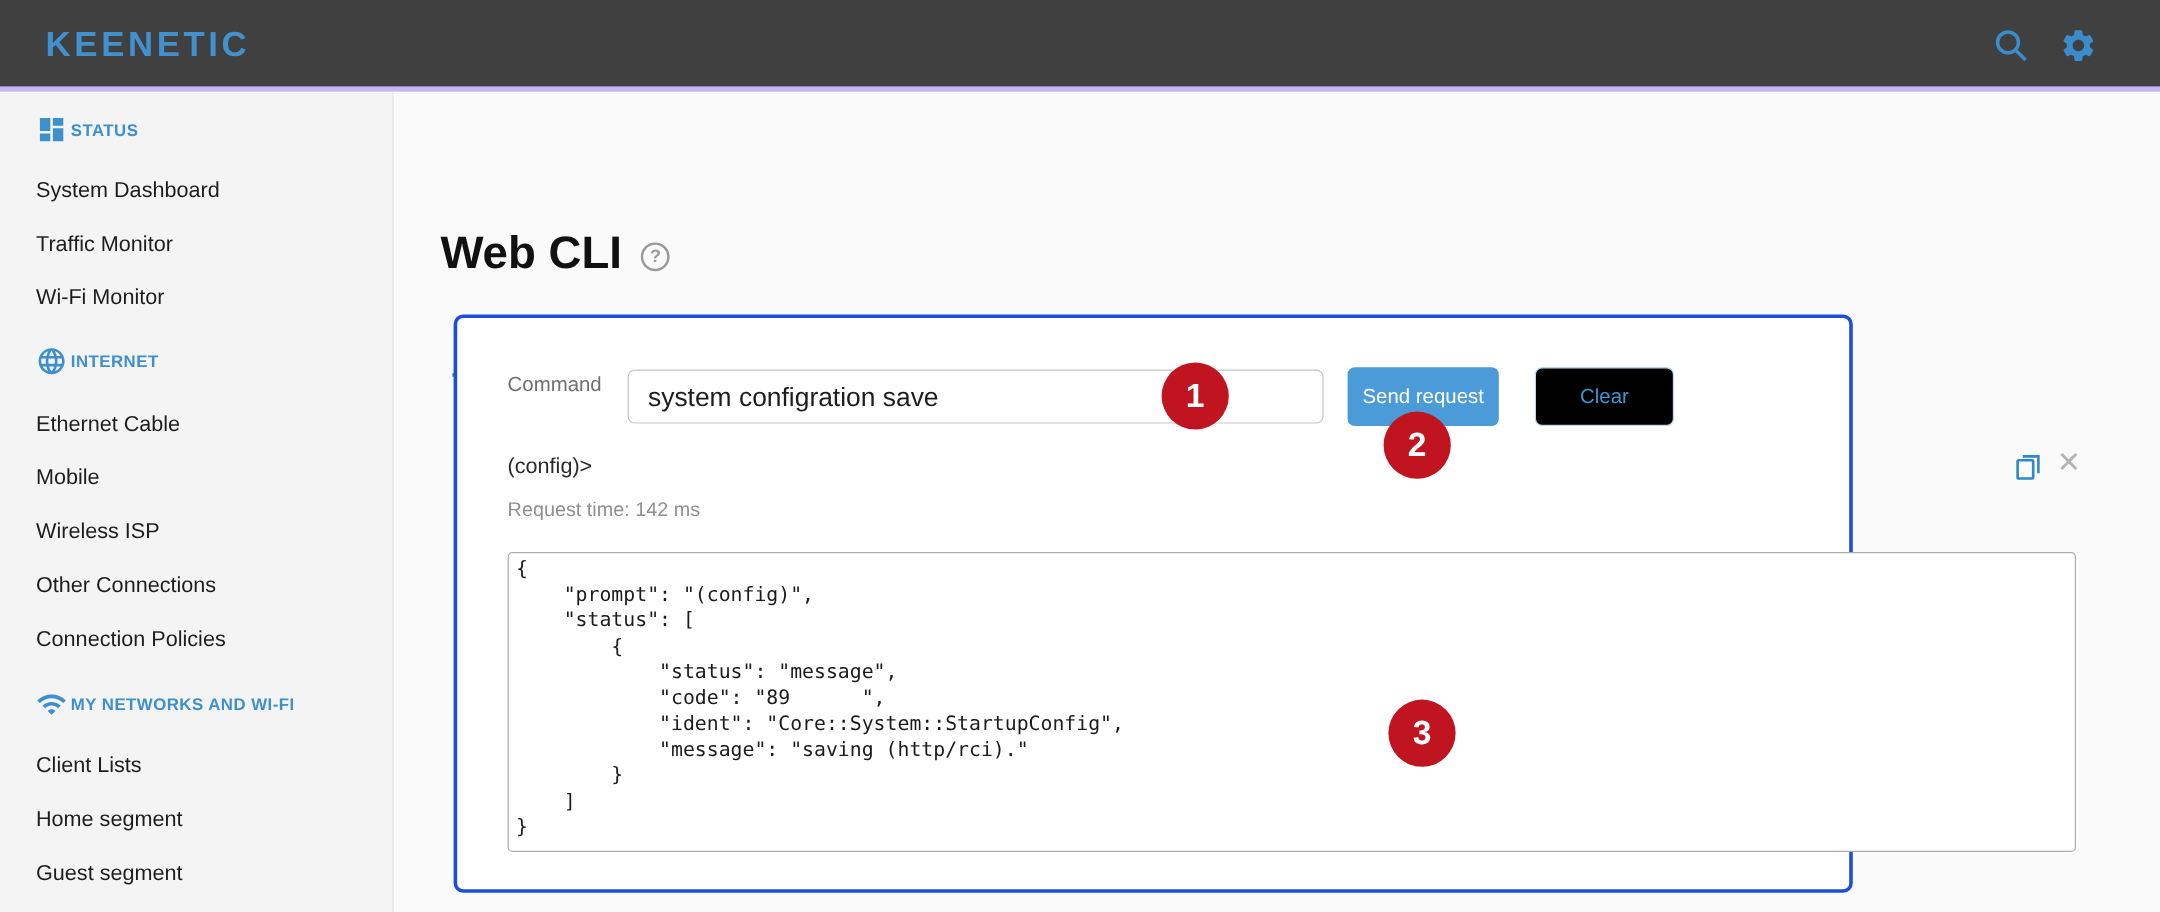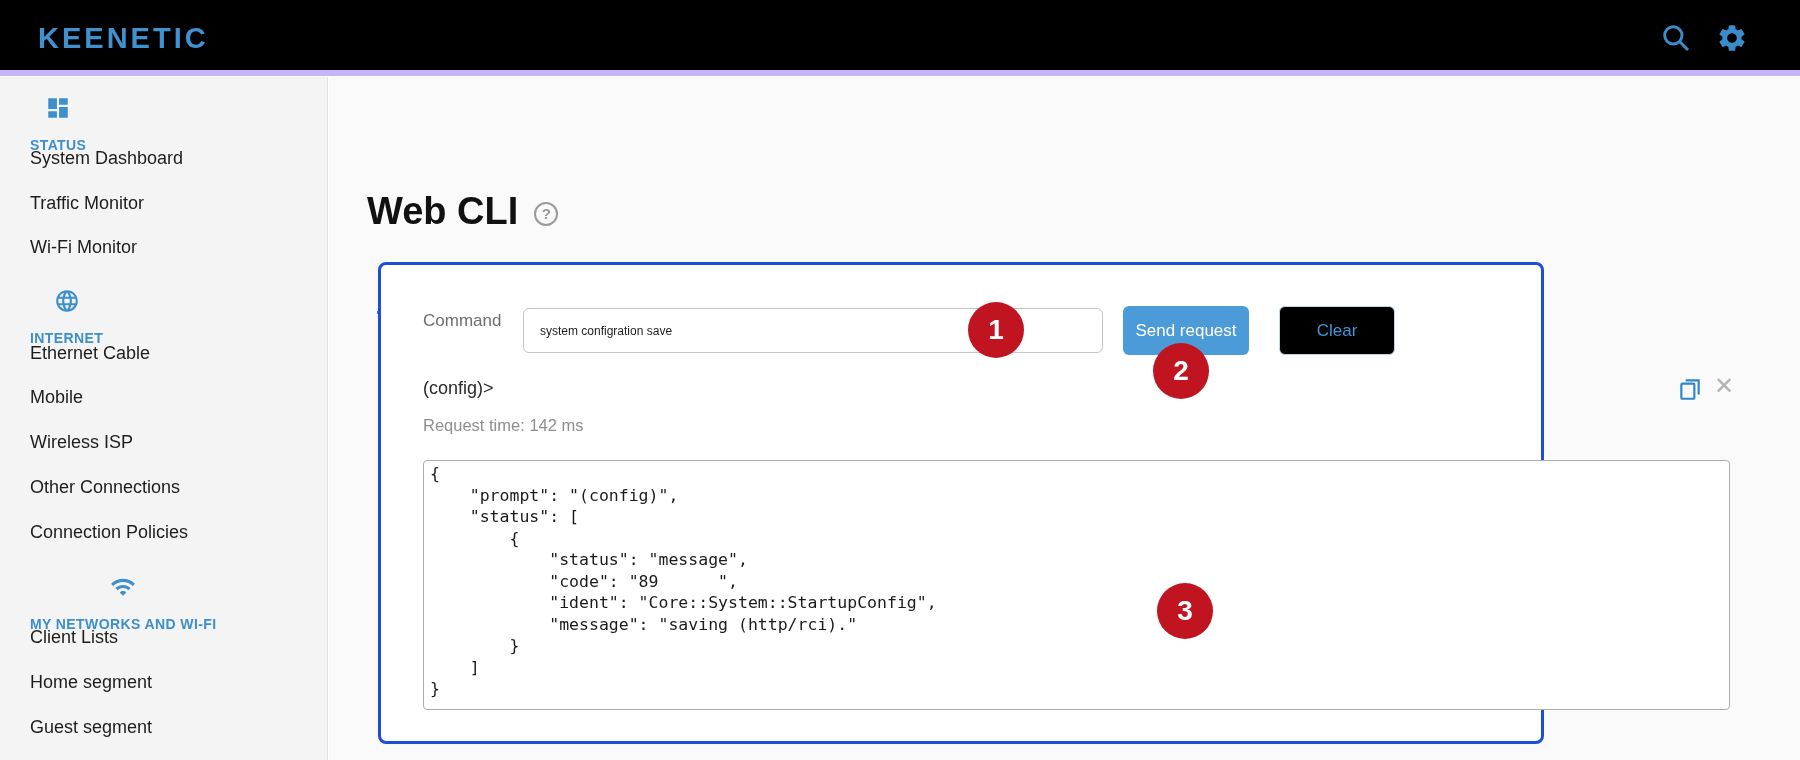--- a/index.html
+++ b/index.html
@@ -1,33 +1,33 @@
 <!DOCTYPE html>
 <html><head>
 <meta charset="utf-8">
 <style>
   * { margin:0; padding:0; box-sizing:border-box; }
   html,body { width:1800px; height:760px; overflow:hidden;
               font-family:"Liberation Sans", sans-serif; background:#ffffff; }
 
   
   .header { position:absolute; top:0; left:0; width:1800px; height:76px;
-            background:#000000; border-bottom:6px solid #c4b5fd; z-index:5; }
+            background:#404040; border-bottom:4px solid #c4b5fd; z-index:5; }
   .logo { position:absolute; left:38px; top:22px; font-size:29px; font-weight:bold;
           letter-spacing:3px; color:#4191cf; }
   .hdr-icon { position:absolute; top:22px; width:32px; height:32px; cursor:pointer; }
   .hdr-icon svg { width:100%; height:100%; }
   .icon-search { left:1660px; }
   .icon-gear   { left:1716px; }
 
   
   .sidebar { position:absolute; top:77px; left:0; width:328px; height:683px;
              background:#f4f4f4; border-right:1px solid #e2e2e2; }
-  .sec-head { position:absolute; left:30px; display:flex; align-items:center; gap:16px;
-              cursor:pointer;flex-direction:column; }
+  .sec-head { position:absolute; left:30px; display:flex; align-items:center; gap:3px;
+              cursor:pointer; }
   .sec-head svg { width:26px; height:26px; fill:#3e8fcd; flex:0 0 auto; }
   .sec-label { color:#3e8fcd; font-weight:bold; font-size:14px; letter-spacing:.4px; }
   .side-item { position:absolute; left:30px; font-size:18px; color:#1d1d1d;
                cursor:pointer; white-space:nowrap; }
 
   
   .main { position:absolute; top:77px; left:329px; width:1471px; height:683px;
           background:#fafafa; }
   .page-title { position:absolute; left:38px; top:113px; font-size:38px; font-weight:bold;
                 color:#111; display:flex; align-items:center; gap:16px;text-align:right; }
@@ -38,21 +38,21 @@
   .tabs { position:absolute; left:48px; top:198px; display:flex; }
   .tab { padding-bottom:14px; text-align:center; font-size:19px; cursor:pointer; }
   .tab-parse { width:86px; color:#1d1d1d; border-bottom:3px solid #2f86c8; }
   .tab-rest  { width:78px; margin-left:8px; color:#8d8d8d; border-bottom:3px solid #ececec; }
 
   
   .card { position:absolute; left:49px; top:185px; width:1166px; height:482px;
           background:#ffffff; border:3px solid #1d4ed8; border-radius:8px; }
   .cmd-label { position:absolute; left:42px; top:46px; font-size:17px; color:#6f6f6f; }
   .cmd-input { position:absolute; left:142px; top:43px; width:580px; height:45px;
-               border:1px solid #c6c6c6; border-radius:6px; font-size:12px;
+               border:1px solid #c6c6c6; border-radius:6px; font-size:22px;
                font-family:"Liberation Sans", sans-serif; color:#1d1d1d; padding:0 16px;
                background:#fff; outline:none; }
   .btn-send { position:absolute; left:742px; top:41px; width:126px; height:49px;
               background:#4a9bd8; color:#ffffff; border:none; border-radius:6px;
               font-size:17px; font-family:"Liberation Sans", sans-serif; cursor:pointer; }
   .btn-clear { position:absolute; left:898px; top:41px; width:116px; height:49px;
                background:#000000; color:#3e97d4; border:1px solid #bcd7ec; border-radius:6px;
                font-size:17px; font-family:"Liberation Sans", sans-serif; cursor:pointer; }
 
   .prompt-line { position:absolute; left:42px; top:113px; font-size:18px; color:#2a2a2a; }

